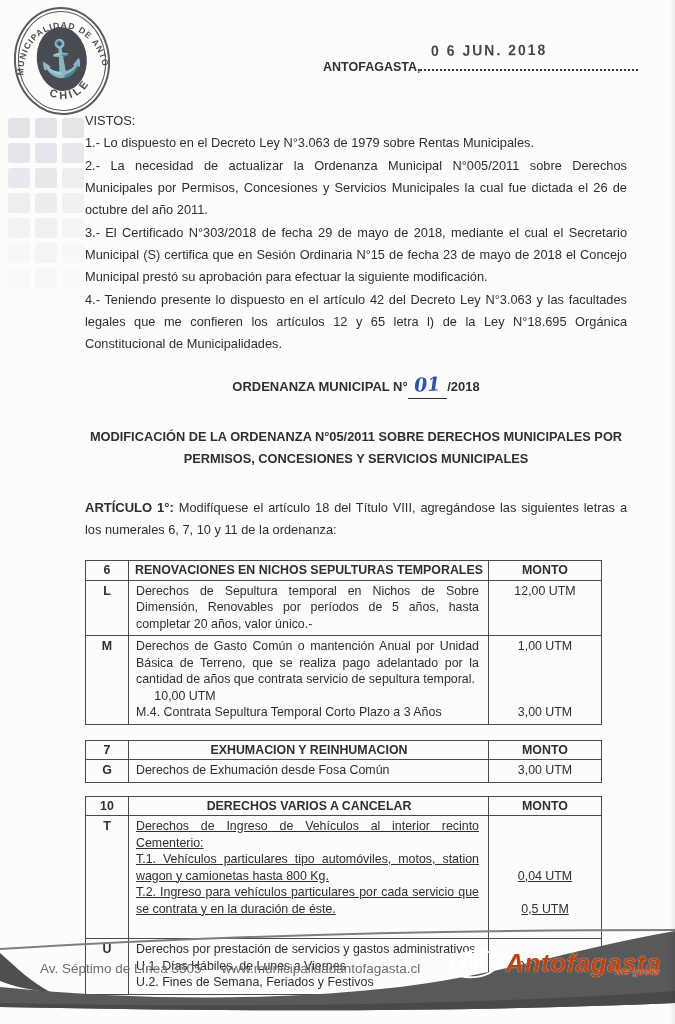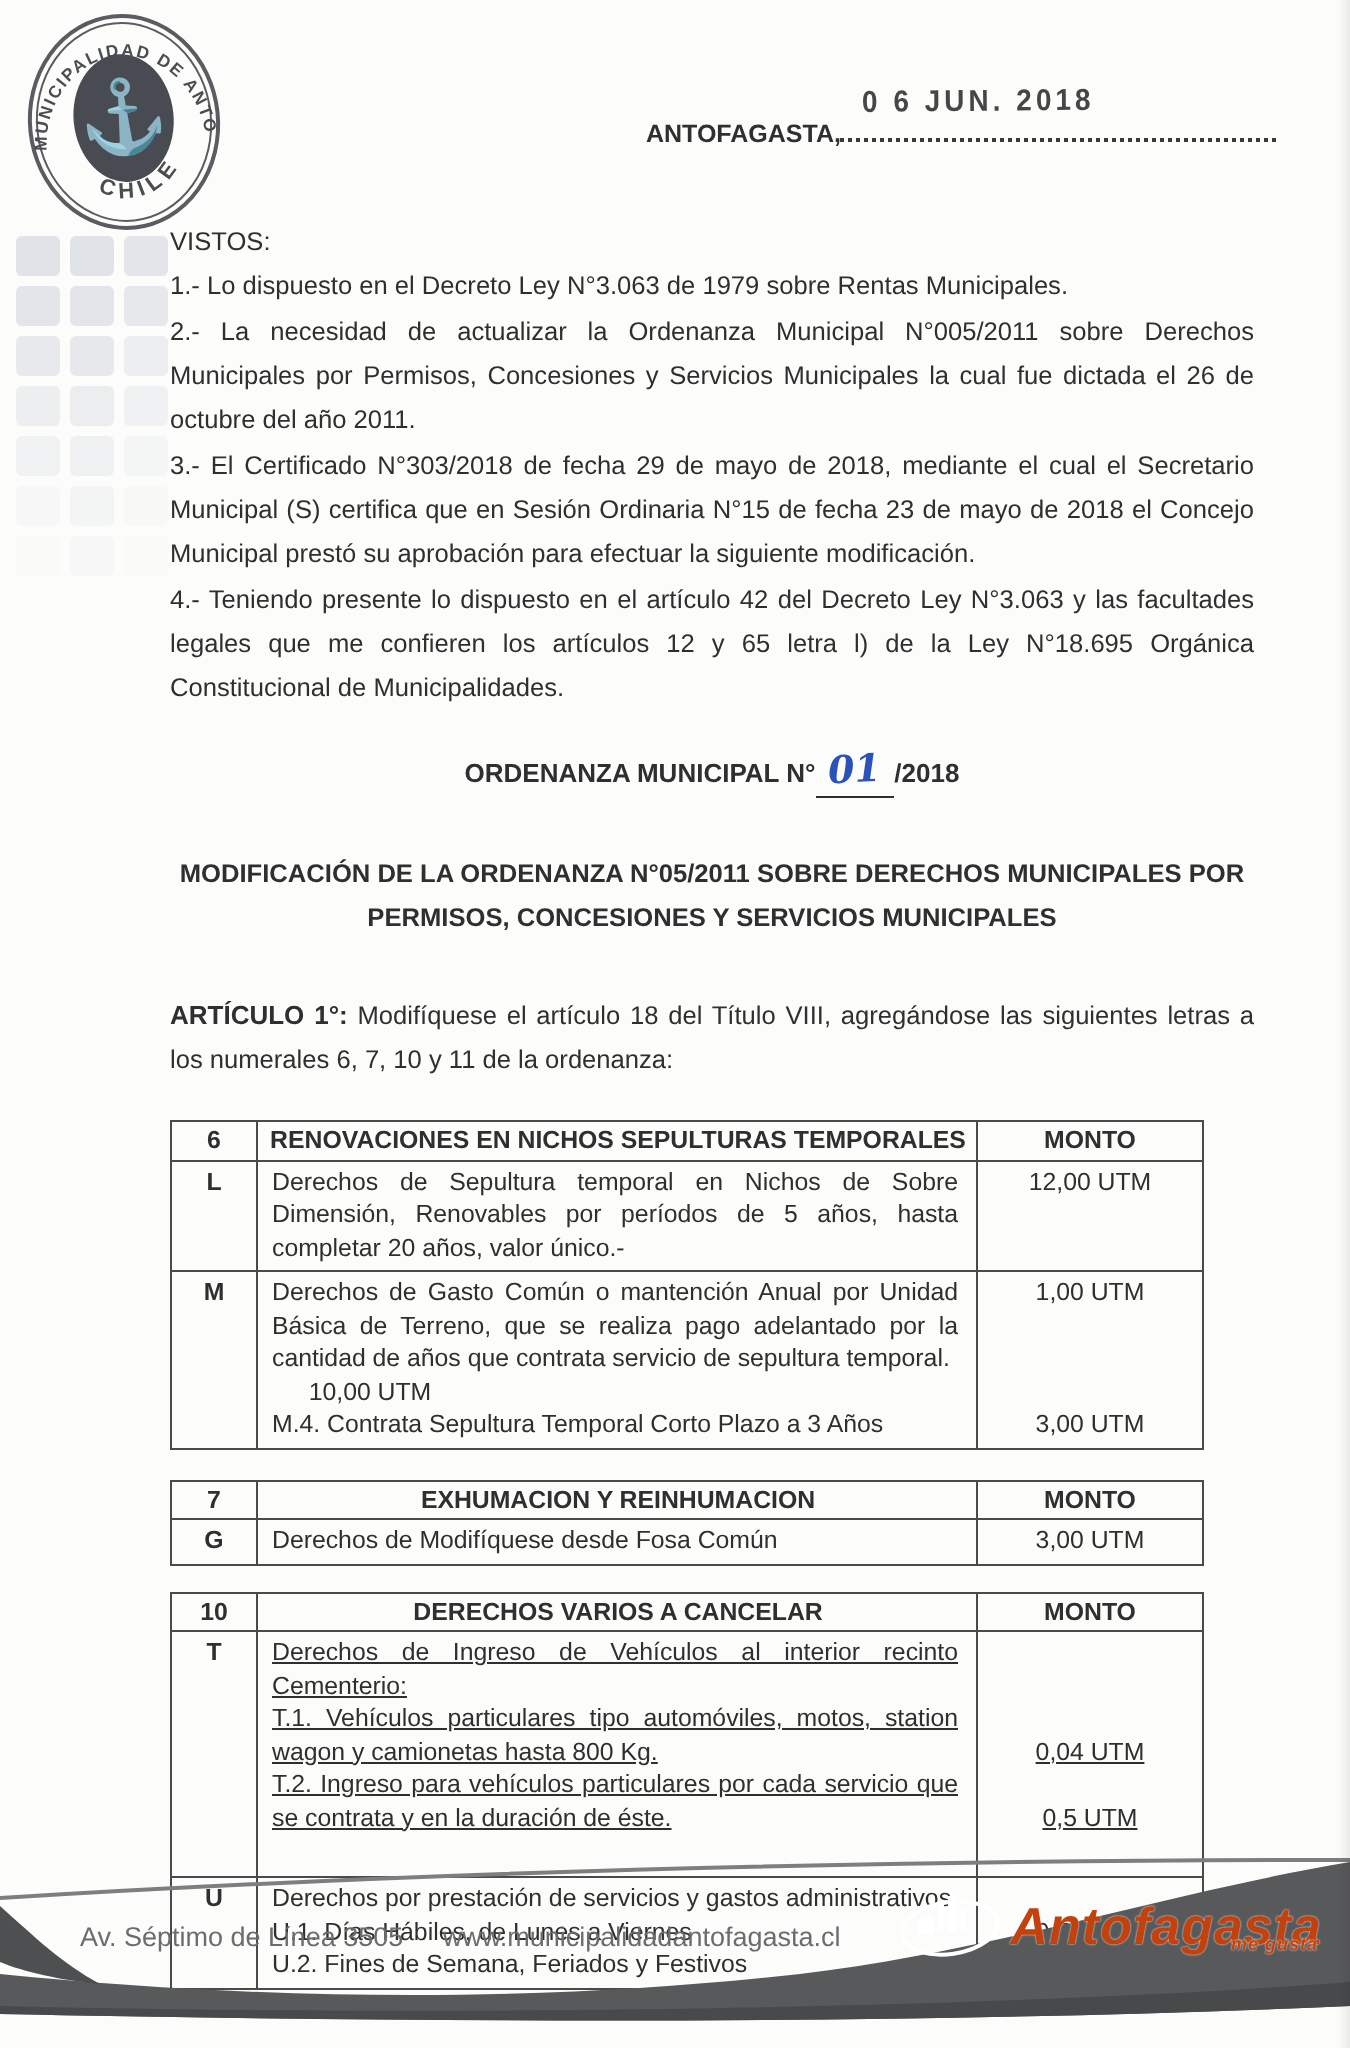--- a/index.html
+++ b/index.html
@@ -168,21 +168,21 @@
       <div class="vline"></div>
       <div class="thead">
         <div class="th-num">7</div>
         <div class="th-title">EXHUMACION Y REINHUMACION</div>
         <div class="th-amt">MONTO</div>
       </div>
       <div class="trow">
         <div class="c-letter">G</div>
         <div class="c-main">
           <div class="seg">
-              <div class="seg-text">Derechos de Modifíquese desde Fosa Común</div>
+              <div class="seg-text">Derechos de Exhumación desde Fosa Común</div>
               <div class="seg-amt">3,00 UTM</div>
             </div>
         </div>
       </div>
     </div>
 
     <div class="tbl t3">
       <div class="vline"></div>
       <div class="thead">
         <div class="th-num">10</div>

